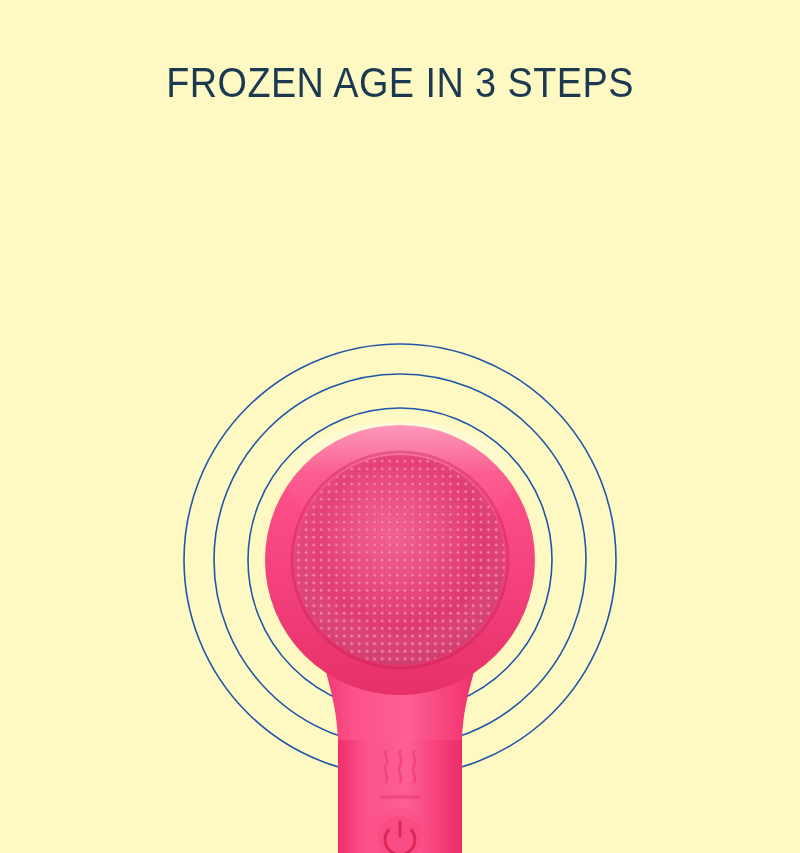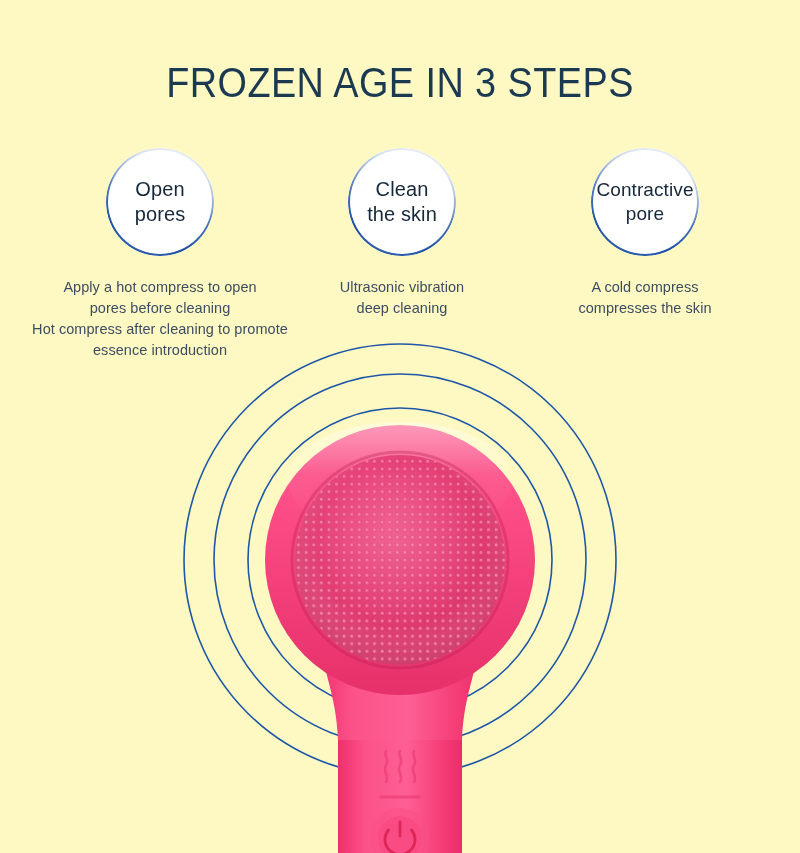--- a/index.html
+++ b/index.html
@@ -146,48 +146,22 @@
 
   #brush-dots { pointer-events: none; }
 </style>
 </head>
 <body>
 
 <div id="page">
 
   <div id="title">FROZEN AGE IN 3 STEPS</div>
 
-  <div class="step" id="step-0">
-    <div class="step-circle">
-      <div class="step-circle-label">Open
-pores</div>
-    </div>
-    <div class="step-caption">Apply a hot compress to open
-pores before cleaning
-Hot compress after cleaning to promote
-essence introduction</div>
-  </div>
-
-  <div class="step" id="step-1">
-    <div class="step-circle">
-      <div class="step-circle-label">Clean
-the skin</div>
-    </div>
-    <div class="step-caption">Ultrasonic vibration
-deep cleaning</div>
-  </div>
-
-  <div class="step" id="step-2">
-    <div class="step-circle">
-      <div class="step-circle-label">Contractive
-pore</div>
-    </div>
-    <div class="step-caption">A cold compress
-compresses the skin</div>
-  </div>
+
+
 
   <div id="device-stage">
 
     <svg id="rings-svg" width="800" height="523" viewBox="0 0 800 523">
       <g>
         <circle class="pulse-ring" cx="400" cy="230" r="117"></circle>
         <circle class="pulse-ring" cx="400" cy="230" r="152"></circle>
         <circle class="pulse-ring" cx="400" cy="230" r="186"></circle>
         <circle class="pulse-ring" cx="400" cy="230" r="216"></circle>
       </g>

